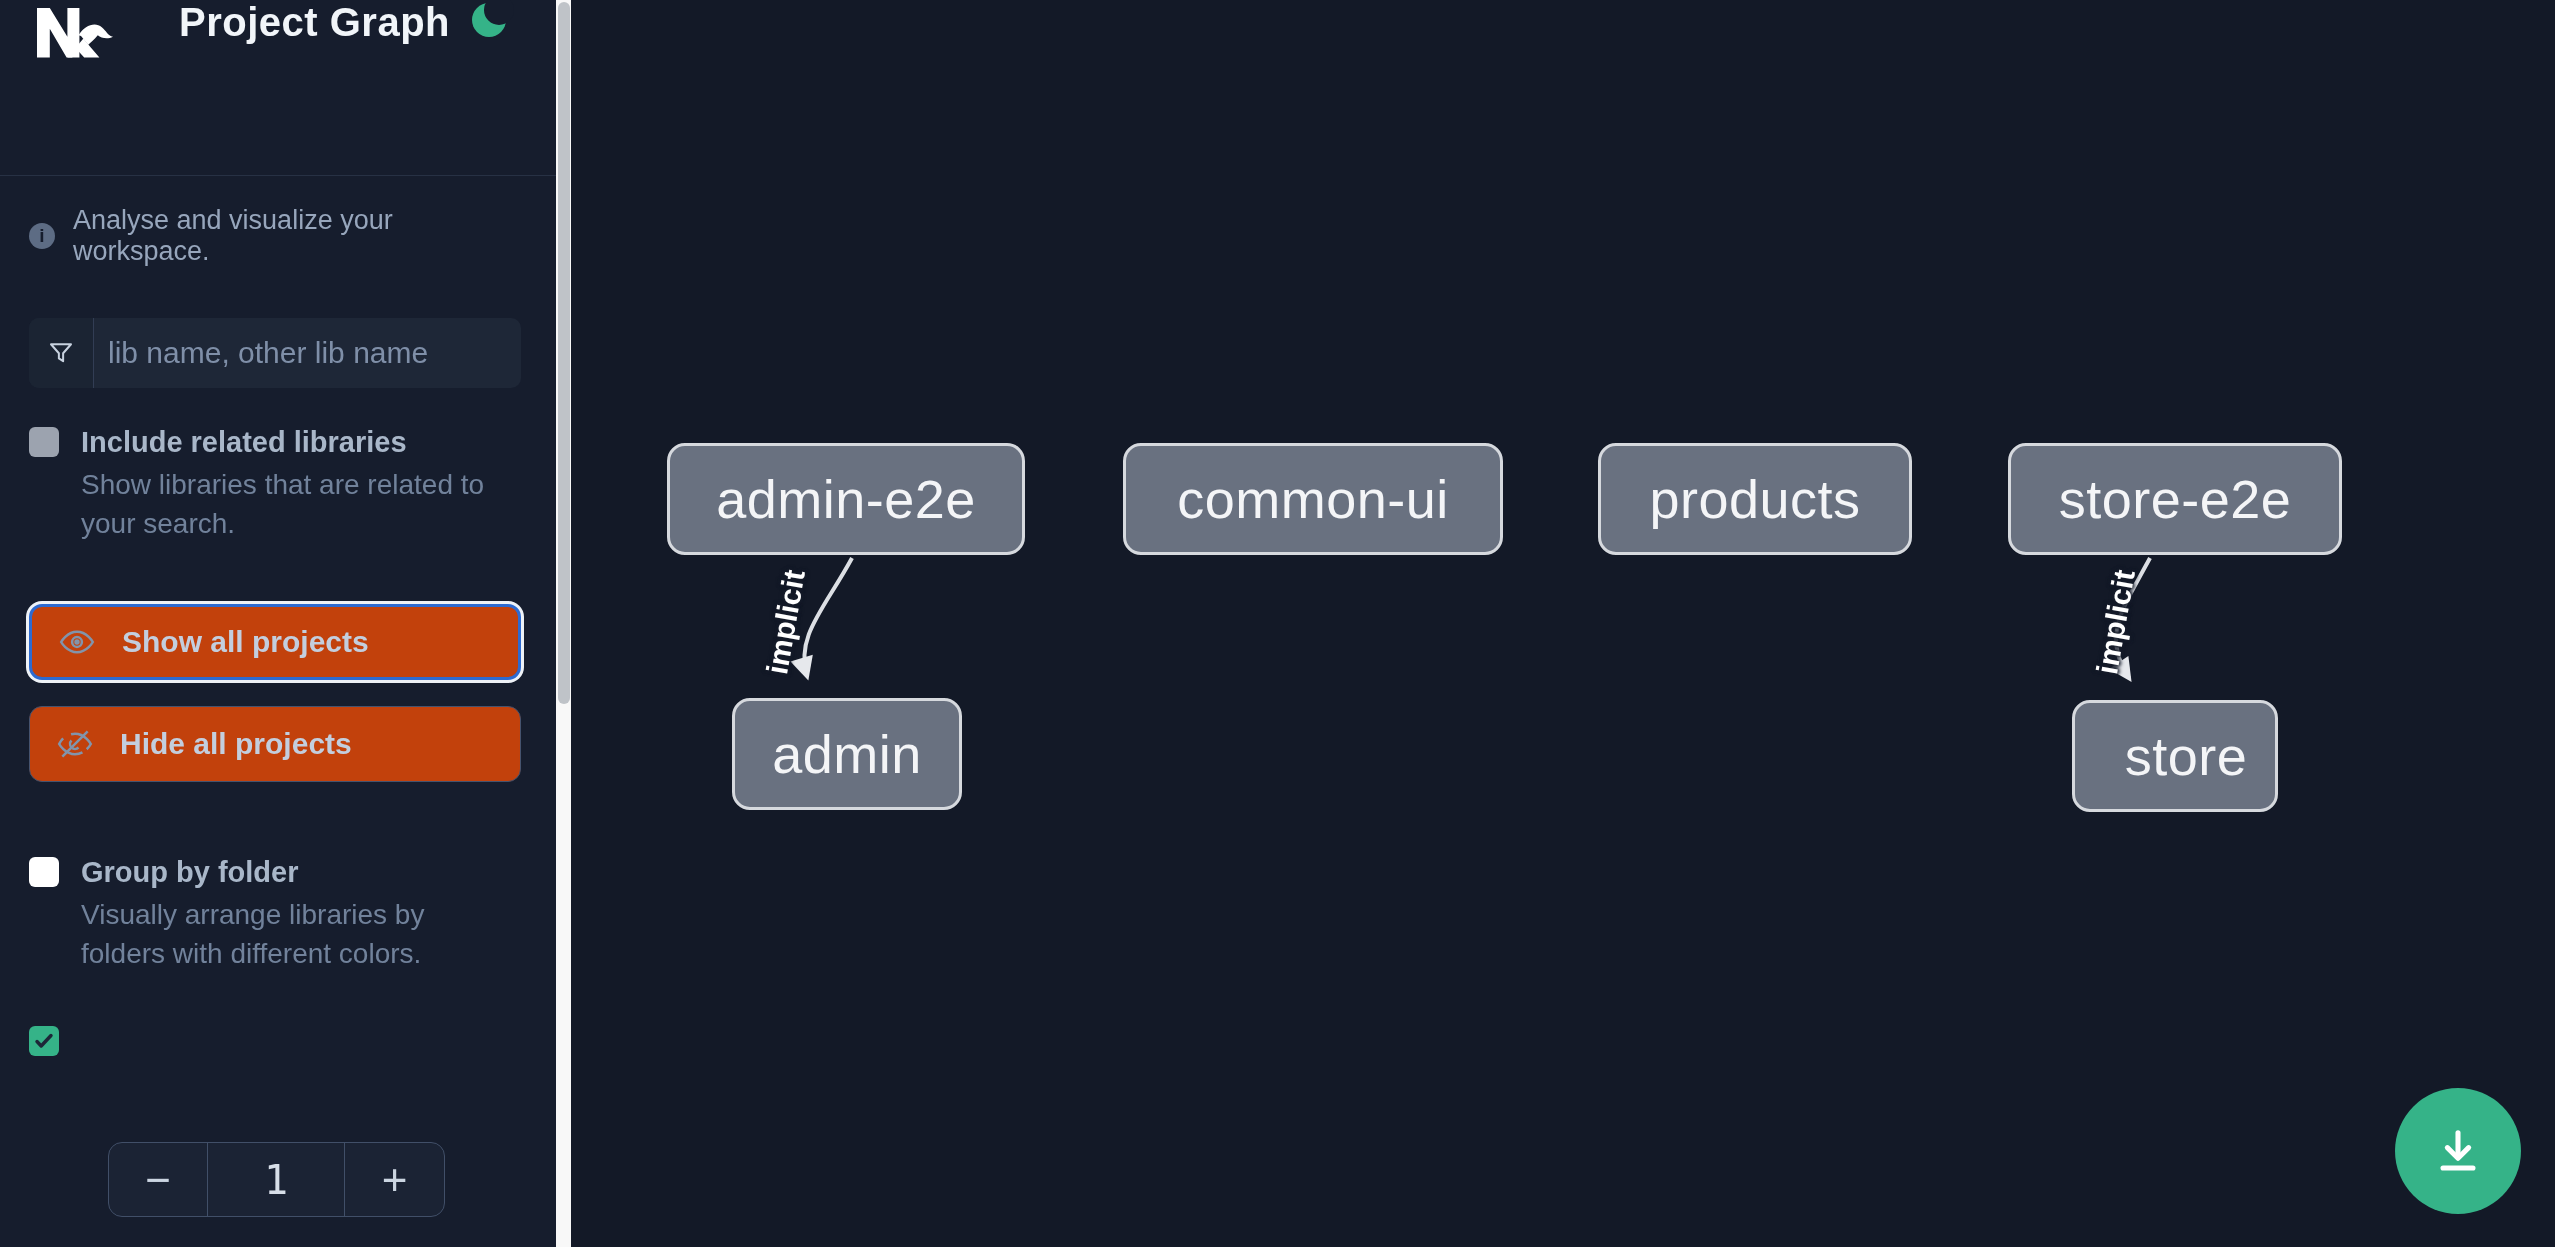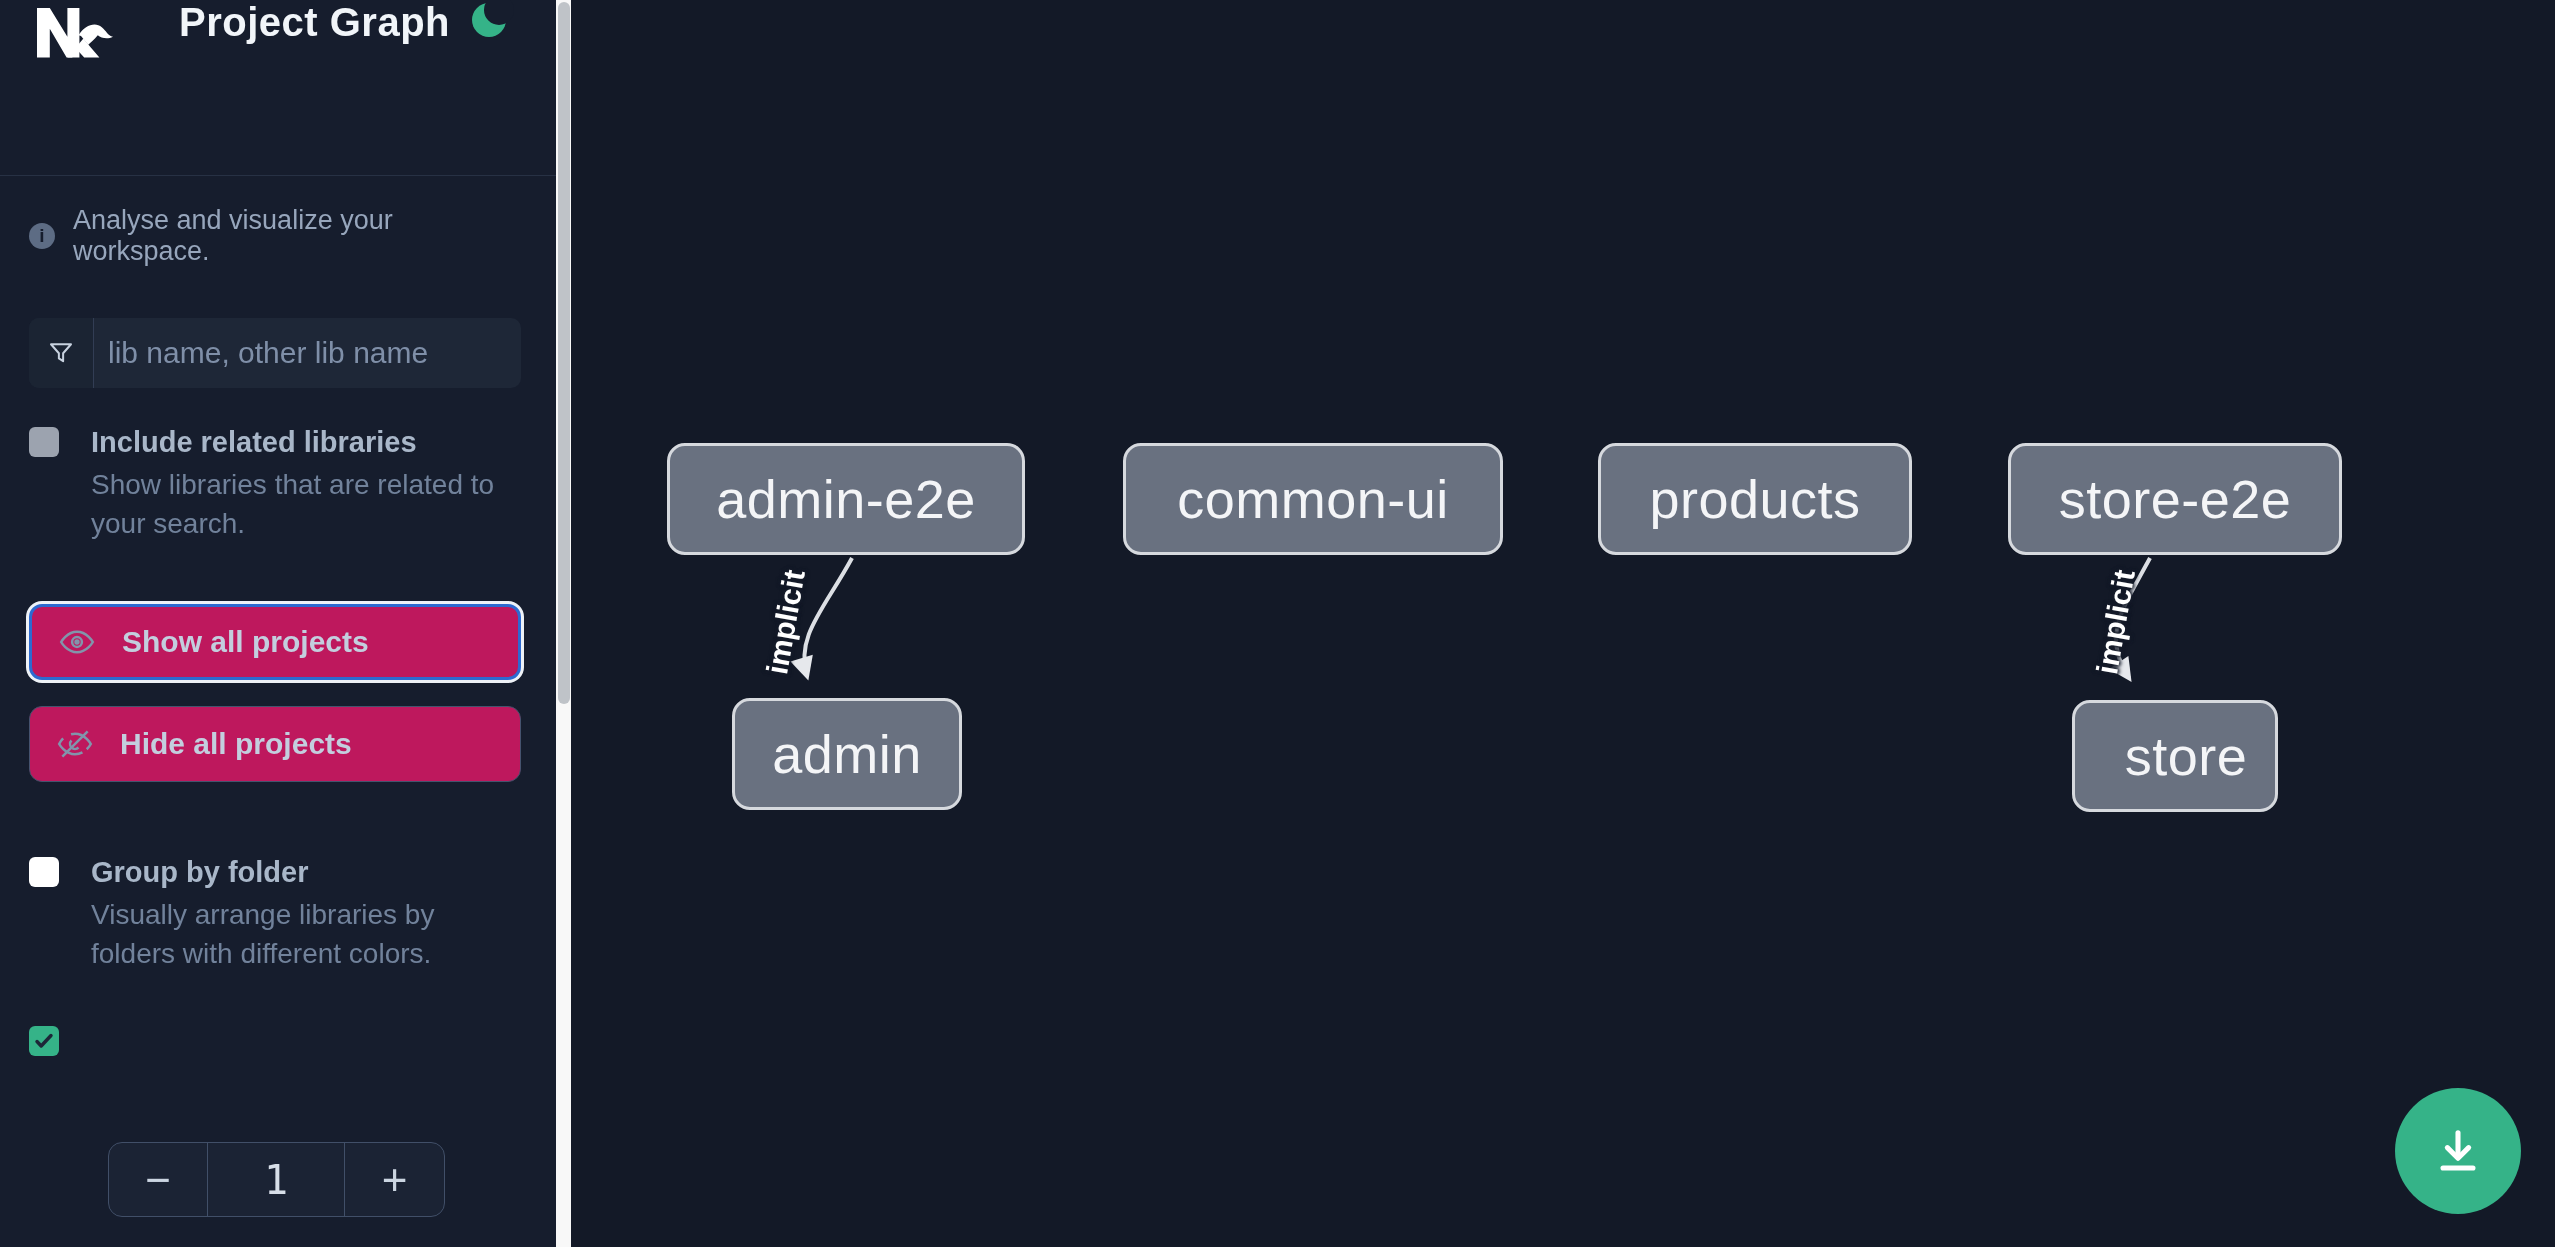--- a/index.html
+++ b/index.html
@@ -21,29 +21,29 @@
   #info-row{top:205px;display:flex;align-items:center;gap:18px;}
   #info-icon{width:26px;height:26px;border-radius:50%;background:#5d6c84;color:#161d2d;
              display:flex;align-items:center;justify-content:center;font-weight:700;font-size:19px;flex:0 0 auto;}
   #info-text{font-size:27px;color:#97a6bc;}
 
   #search-box{top:318px;height:70px;background:#1e2737;border-radius:10px;display:flex;overflow:hidden;}
   #funnel-seg{width:65px;background:#1b2433;border-right:1px solid #323d54;display:flex;align-items:center;justify-content:center;flex:0 0 auto;}
   #search-input{flex:1;background:transparent;border:none;outline:none;color:#cbd5e1;font-size:30px;padding:0 14px;}
   #search-input::placeholder{color:#7f8fa8;}
 
-  .opt-row{display:flex;align-items:flex-start;gap:32px;}
+  .opt-row{display:flex;align-items:flex-start;gap:22px;}
   .cbx{width:30px;height:30px;border-radius:6px;flex:0 0 auto;margin-top:2px;}
   .cbx.gray{background:#9ca3af;}
   .cbx.white{background:#ffffff;}
   .cbx.green{background:#35b388;display:flex;align-items:center;justify-content:center;}
   .opt-label{font-size:29px;font-weight:700;color:#a9b7c9;line-height:34px;}
   .opt-desc{font-size:28px;color:#71829b;line-height:39px;margin-top:6px;max-width:420px;}
 
-  .sb-btn{height:76px;border-radius:13px;background:#be185d;display:flex;align-items:center;
+  .sb-btn{height:76px;border-radius:13px;background:#c2410c;display:flex;align-items:center;
           gap:26px;padding:0 26px;cursor:pointer;border:1.5px solid #45536e;width:492px;}
   .sb-btn.focused{border:3.5px solid #2d6ad0;box-shadow:0 0 0 3px #eef2f7;}
   .sb-btn span{font-size:30px;font-weight:600;color:#c3cede;}
   .sb-btn svg{flex:0 0 auto;}
 
   #stepper{position:absolute;left:108px;top:1142px;width:337px;height:75px;background:#1b2334;
            border:1.5px solid #414f68;border-radius:14px;display:flex;overflow:hidden;}
   .step-btn{display:flex;align-items:center;justify-content:center;color:#cbd5e1;cursor:pointer;
             font-size:44px;font-weight:300;}
   #step-dec{width:99px;border-right:1px solid #414f68;}

